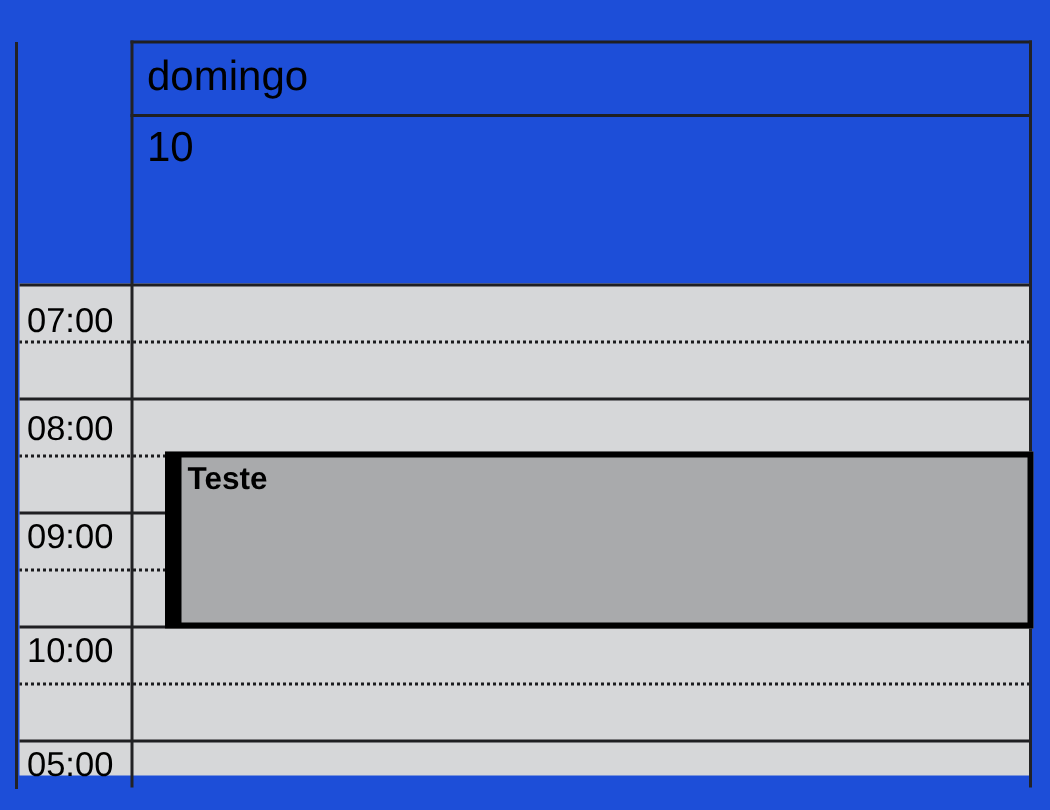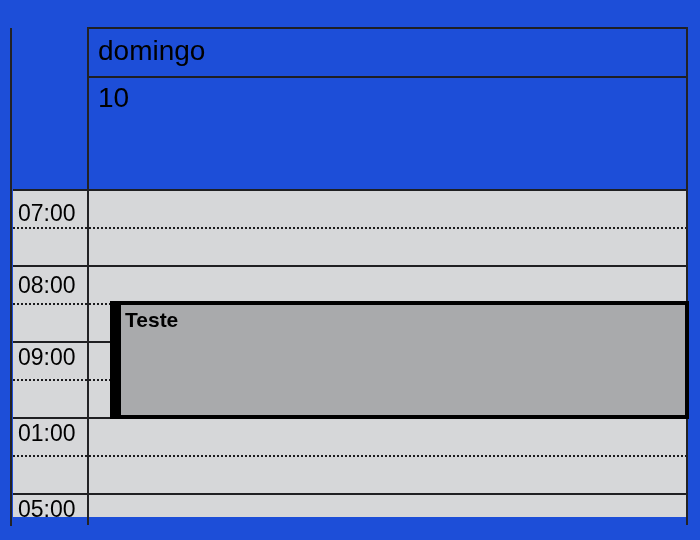--- a/index.html
+++ b/index.html
@@ -57,21 +57,21 @@
   <div class="hline" style="left:13px;top:493px;width:675px;"></div>
 
   <div class="dotline" style="left:13px;top:227px;width:674px;"></div>
   <div class="dotline" style="left:13px;top:303px;width:674px;"></div>
   <div class="dotline" style="left:13px;top:379px;width:674px;"></div>
   <div class="dotline" style="left:13px;top:455px;width:674px;"></div>
 
   <div class="time-label" style="top:202px;">07:00</div>
   <div class="time-label" style="top:274px;text-align:right;">08:00</div>
   <div class="time-label" style="top:346px;">09:00</div>
-  <div class="time-label" style="top:422px;">01:00</div>
+  <div class="time-label" style="top:422px;">10:00</div>
   <div class="time-label" style="top:498px;">05:00</div>
 
   <div class="vline" style="left:87px;top:27px;height:498px;"></div>
   <div class="vline" style="left:686px;top:27px;height:498px;"></div>
 
   <div class="event">
     <div class="event-title">Teste</div>
   </div>
 
 </div>

